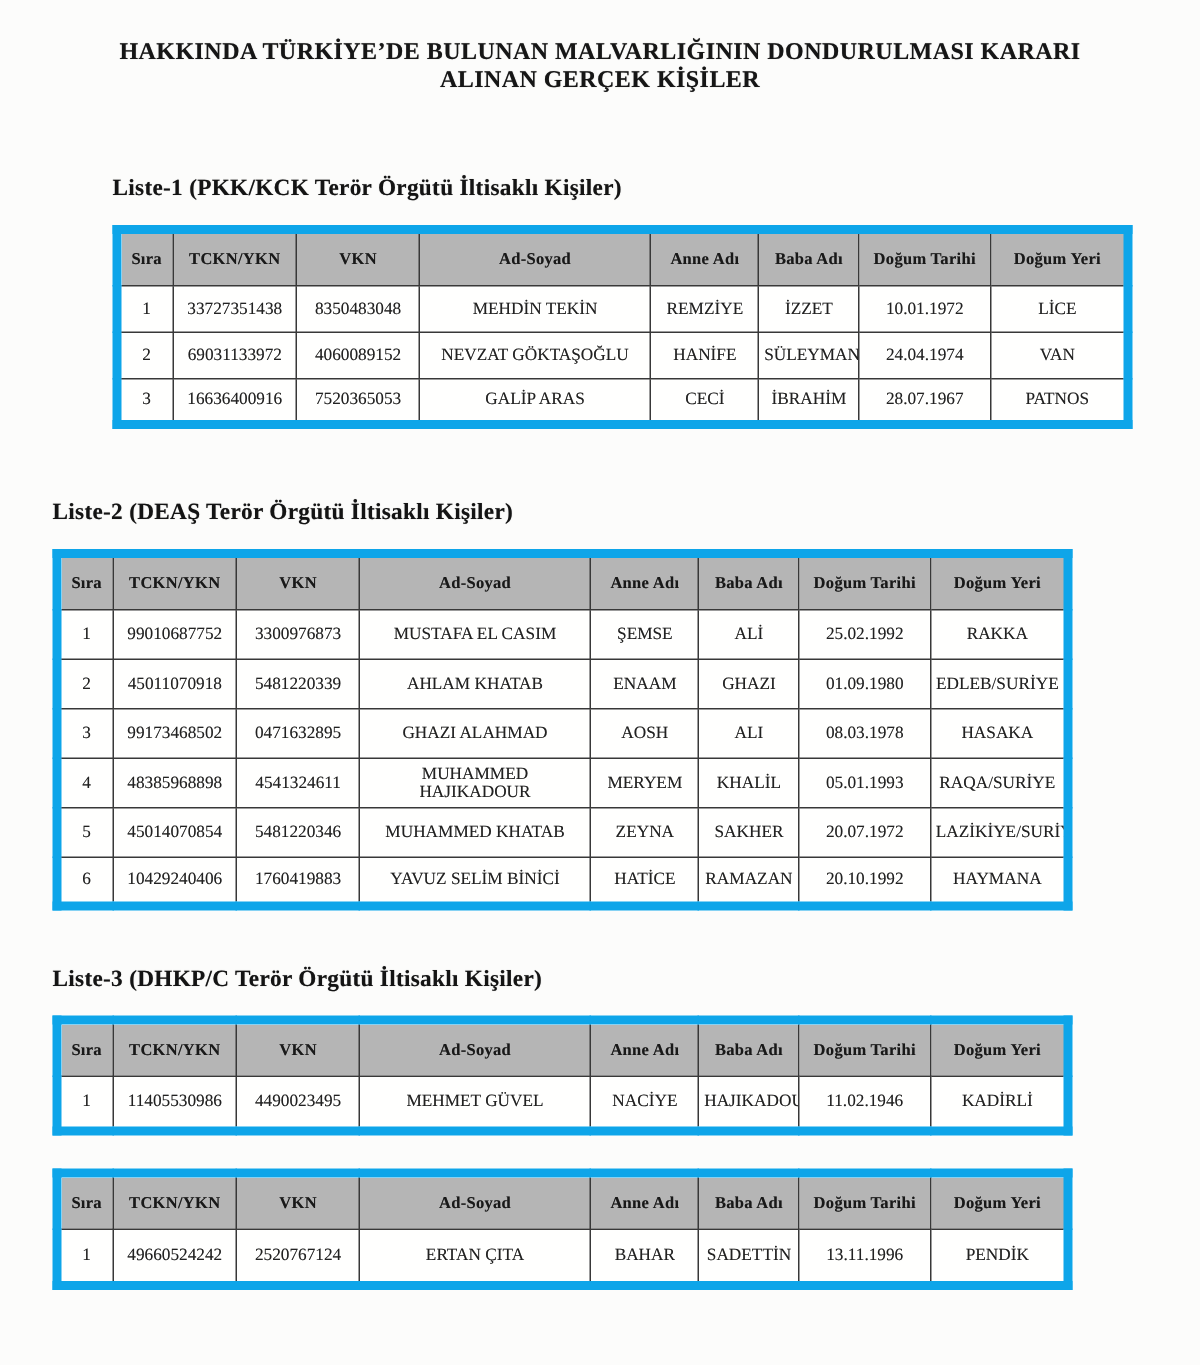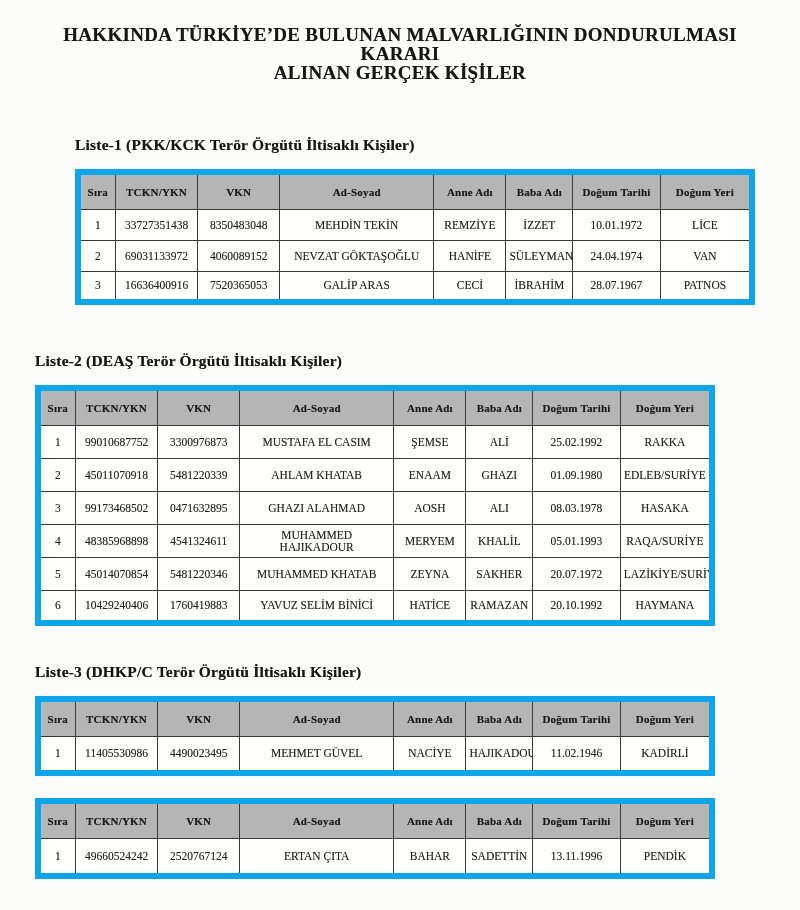--- a/index.html
+++ b/index.html
@@ -15,21 +15,21 @@
 
   .page {
     width: 800px;
     height: 910px;
     padding: 25px 35px 20px 35px;
   }
 
   .doc-title {
     text-align: center;
     font-weight: bold;
-    font-size: 19px;
+    font-size: 16px;
     line-height: 19px;
     letter-spacing: 0.3px;
     color: #161616;
     margin-bottom: 54px;
     text-shadow: 0 0 0.5px rgba(20,20,20,0.55);
   }
 
   .list-section h2 {
     font-size: 15.5px;
     font-weight: bold;

